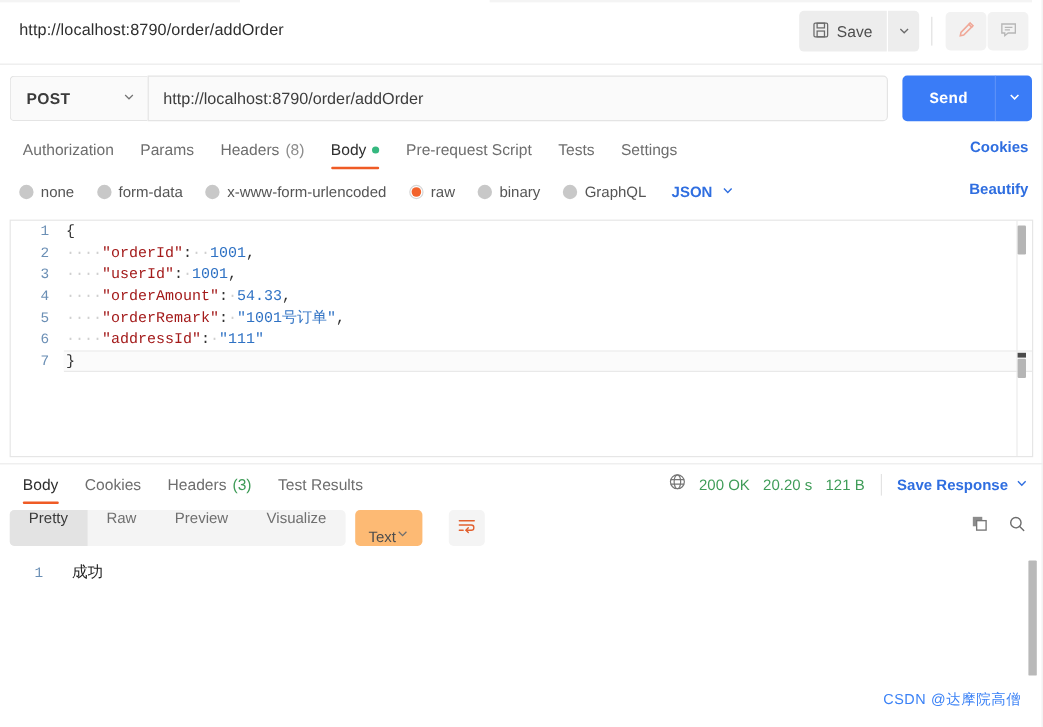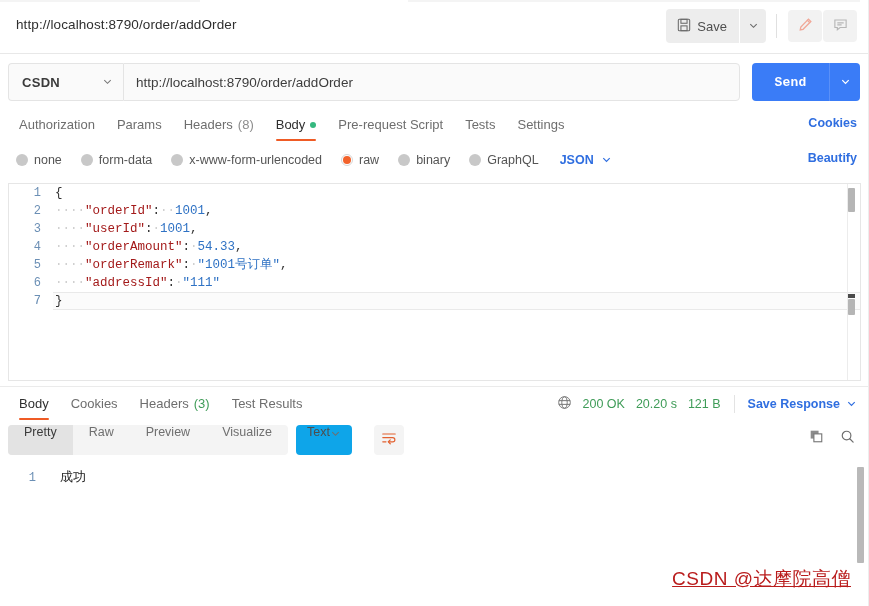--- a/index.html
+++ b/index.html
@@ -223,22 +223,22 @@
     position: absolute; left: 8px; top: 0;
     display: flex; height: 30px; background: #f4f4f4; border-radius: 4px; overflow: hidden;
   }
   .seg {
     display: flex; align-items: flex-start; padding: 0 16px; height: 30px;
     font-size: 12.5px; color: #6f6f6f; cursor: pointer;
   }
   .seg.active { background: #e3e3e3; color: #3a3a3a; }
   .text-sel {
     position: absolute; left: 296px; top: 0;
-    height: 30px; background: #0ea5e9; border-radius: 4px;
-    display: flex; align-items: flex-start; padding: 0 11px; cursor: pointer;
+    height: 30px; background: #fdba74; border-radius: 4px;
+    display: flex; align-items: flex-end; padding: 0 11px; cursor: pointer;
   }
   .text-sel .tlabel { font-size: 12.5px; color: #4d4d4d; }
   .wrap-btn {
     position: absolute; left: 374px; top: 0;
     width: 30px; height: 30px; background: #f4f4f4; border-radius: 4px;
     display: flex; align-items: center; justify-content: center; cursor: pointer;
   }
   .resp-right-icons {
     position: absolute; right: 14px; top: 4px;
     display: flex; align-items: center; gap: 16px;
@@ -250,22 +250,22 @@
     background: #fff;
   }
   .resp-body .code-line .ln { color: #6b8fb5; width: 48px; }
   .resp-body .code-line .src { color: #222; font-size: 13px; padding-left: 12px; }
   .resp-scroll-thumb {
     position: absolute; right: 5px; top: 4px; width: 7px; height: 96px;
     background: #b9b9b9; border-radius: 1px;
   }
   .watermark {
     position: absolute; right: 18px; bottom: 14px;
-    font-size: 19px; color: #b91c1c; letter-spacing: .5px;
-    user-select: none; white-space: nowrap; text-decoration: underline;
+    font-size: 12px; color: #3b82f6; letter-spacing: .5px;
+    user-select: none; white-space: nowrap;
   }
   .rail {
     position: absolute; right: 0; top: 0; width: 1px; height: 606px; background: #ededed;
   }
 </style>
 </head>
 <body>
 
 <div id="app">
 
@@ -307,21 +307,21 @@
             <path d="M2 3.2 h12 v8 H7.6 L4.6 13.6 V11.2 H2 Z"></path>
             <path d="M4.6 6.2 h6.8 M4.6 8.4 h4.6"></path>
           </svg>
         </span>
       </button>
     </div>
   </div>
 
   <div class="urlrow">
     <div class="method-box">
-      <span class="mlabel">CSDN</span>
+      <span class="mlabel">POST</span>
       <span>
         <svg width="11" height="11" viewBox="0 0 12 12" fill="none" stroke="#767676" stroke-width="1.1">
           <path d="M2.5 4.5 L6 8 L9.5 4.5"></path>
         </svg>
       </span>
     </div>
     <div class="url-box">
       <span class="uval">http://localhost:8790/order/addOrder</span>
     </div>
     <div class="send-btn">

